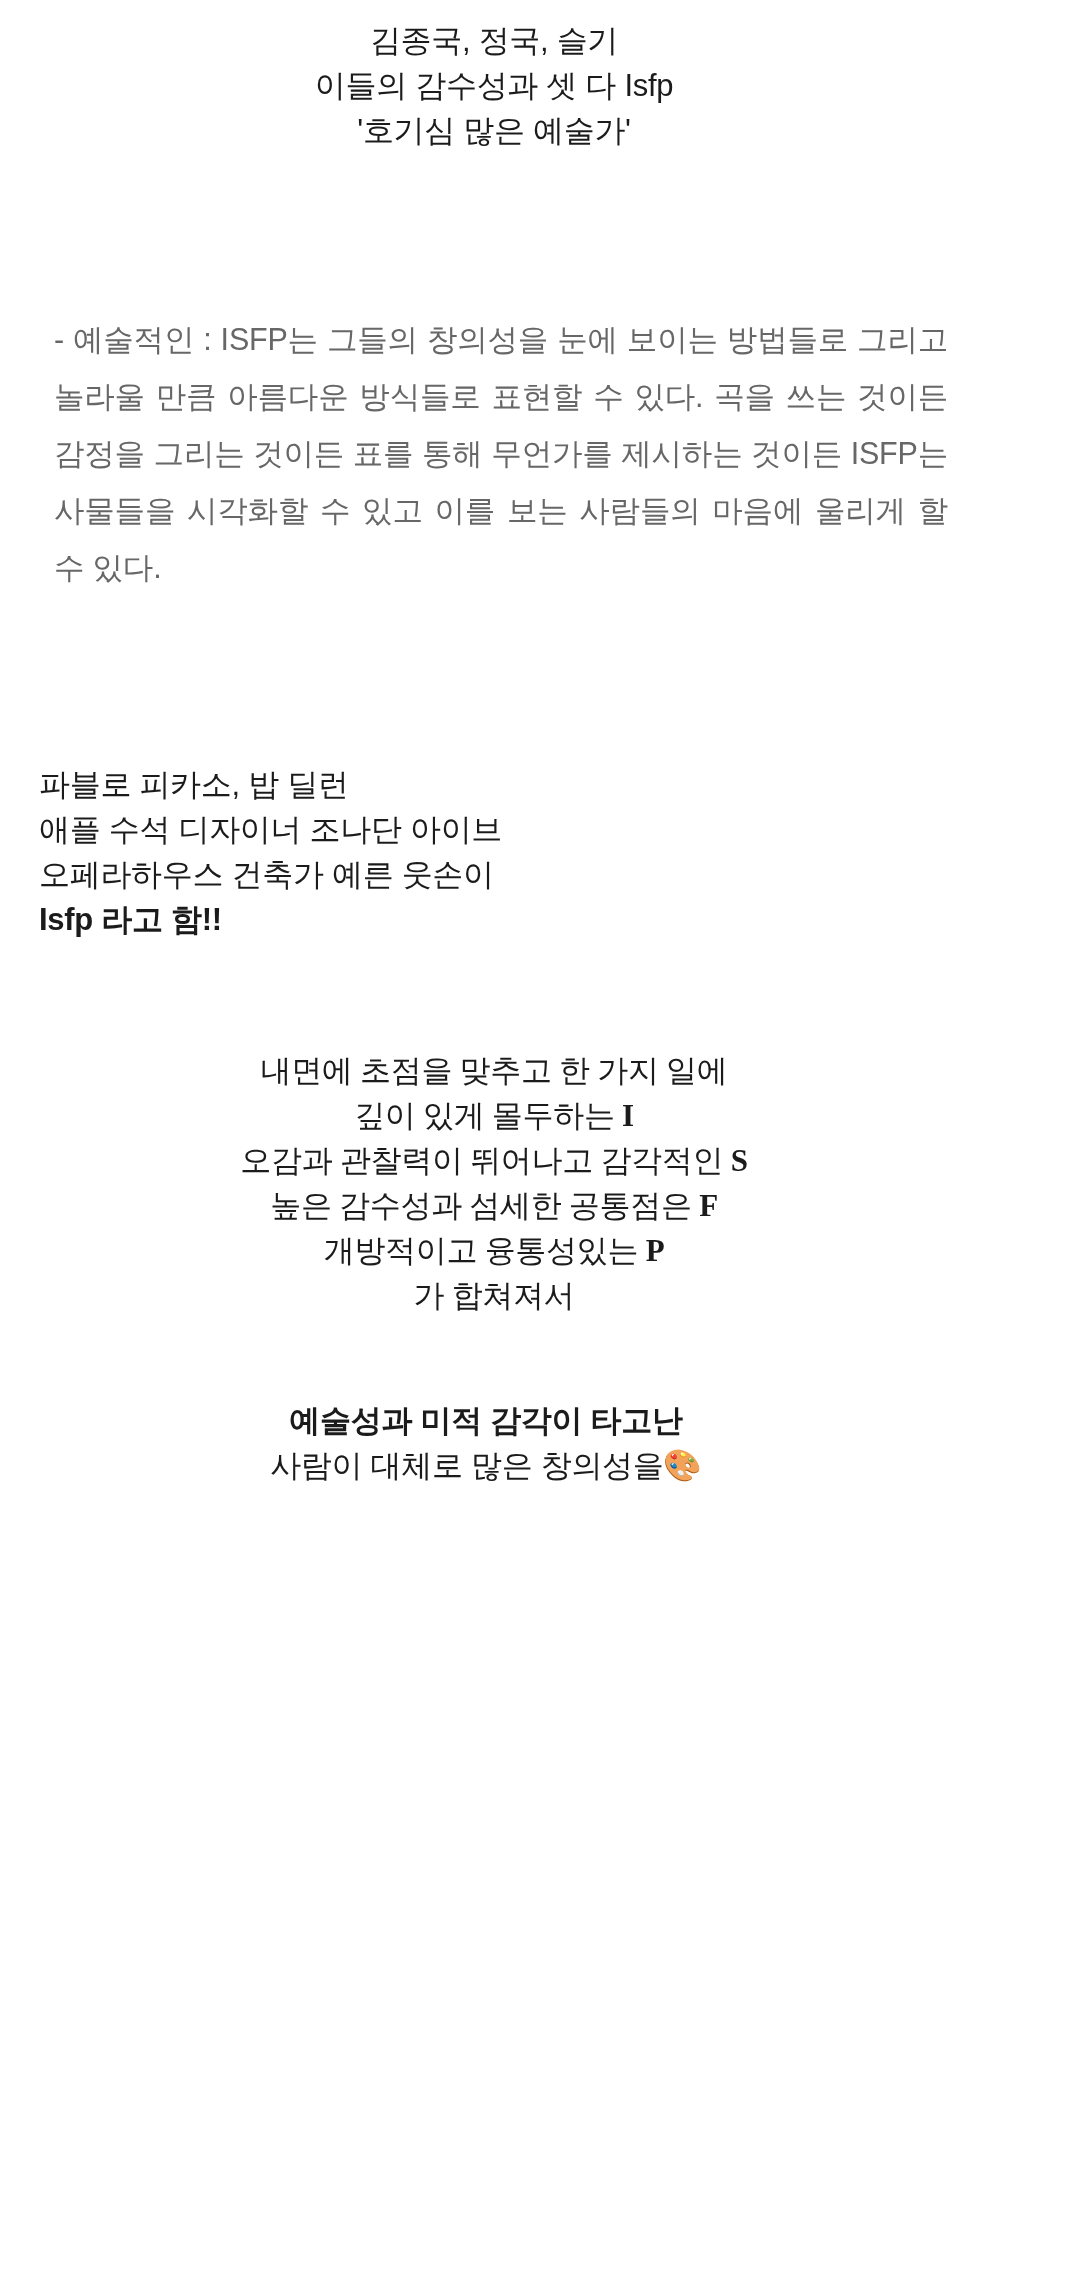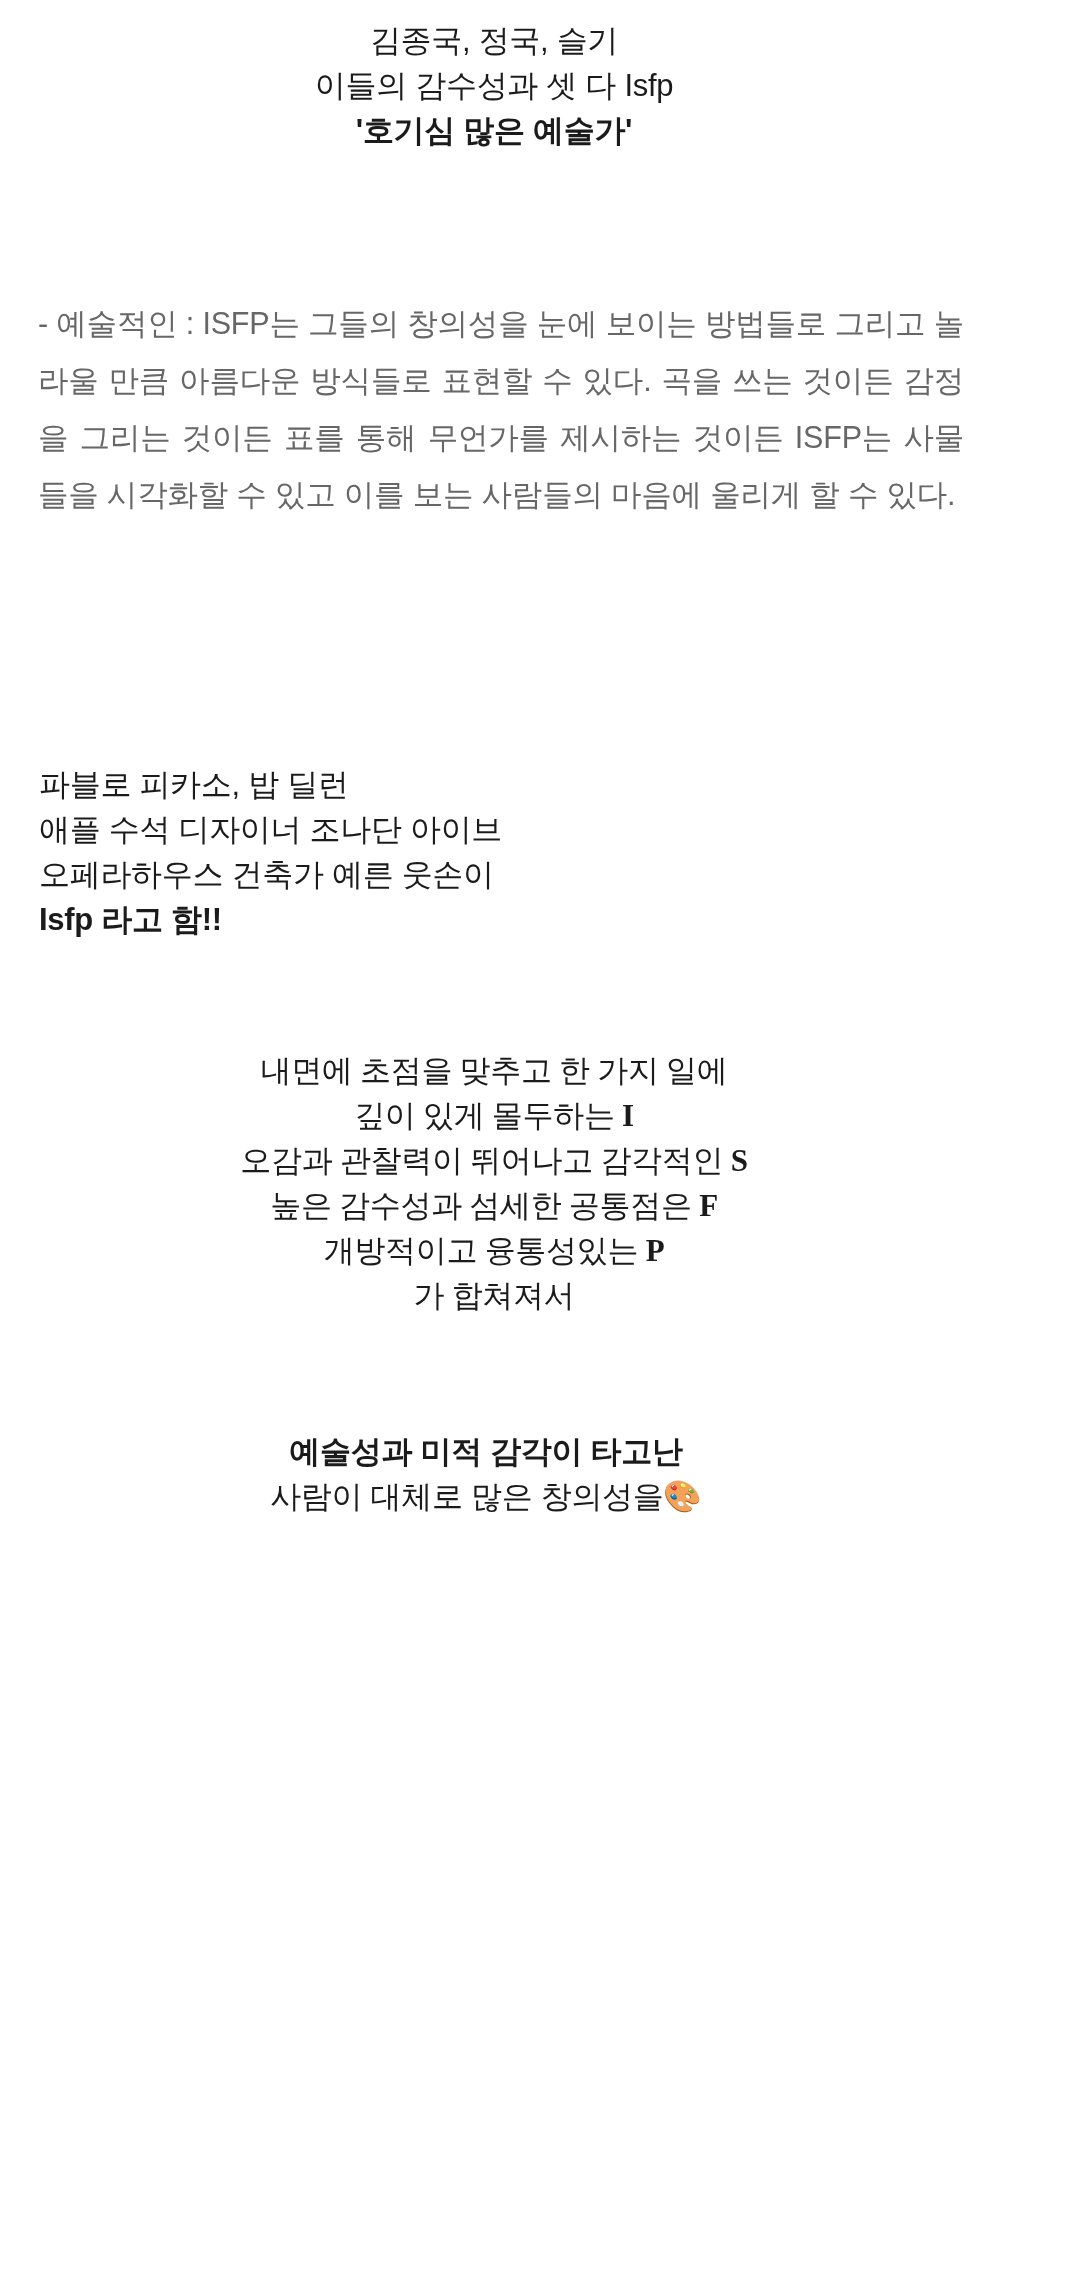--- a/index.html
+++ b/index.html
@@ -27,26 +27,26 @@
     text-align: center;
   }
   .block-intro .line {
     font-size: 31px;
     line-height: 45px;
     letter-spacing: -0.3px;
     color: #1b1b1b;
     white-space: nowrap;
   }
   .block-intro .line.bold {
-    font-weight: bold;
+    font-weight: normal;
   }
 
   
   .block-quote {
-    margin: 0;
+    margin: 16px;
     padding: 0 24px 0 38px;
     position: absolute;
     top: 295px;
     left: 0;
     right: 0;
   }
   .block-quote p {
     margin: 0;
     font-size: 30.5px;
     line-height: 57px;
@@ -97,21 +97,20 @@
     font-weight: bold;
   }
 
   
   .block-closing {
     position: absolute;
     top: 1398px;
     left: 0;
     right: 16px;
     text-align: center;
-    margin-top: 31px;
   }
   .block-closing .line {
     font-size: 31px;
     line-height: 45px;
     letter-spacing: -0.3px;
     color: #1b1b1b;
     white-space: nowrap;
   }
   .block-closing .line.bold {
     font-weight: bold;

